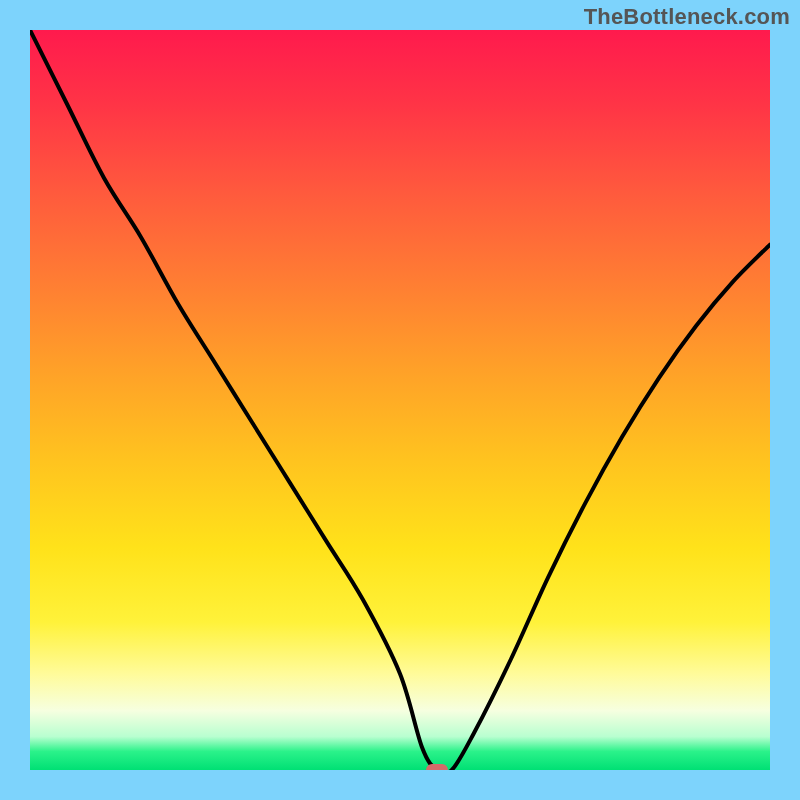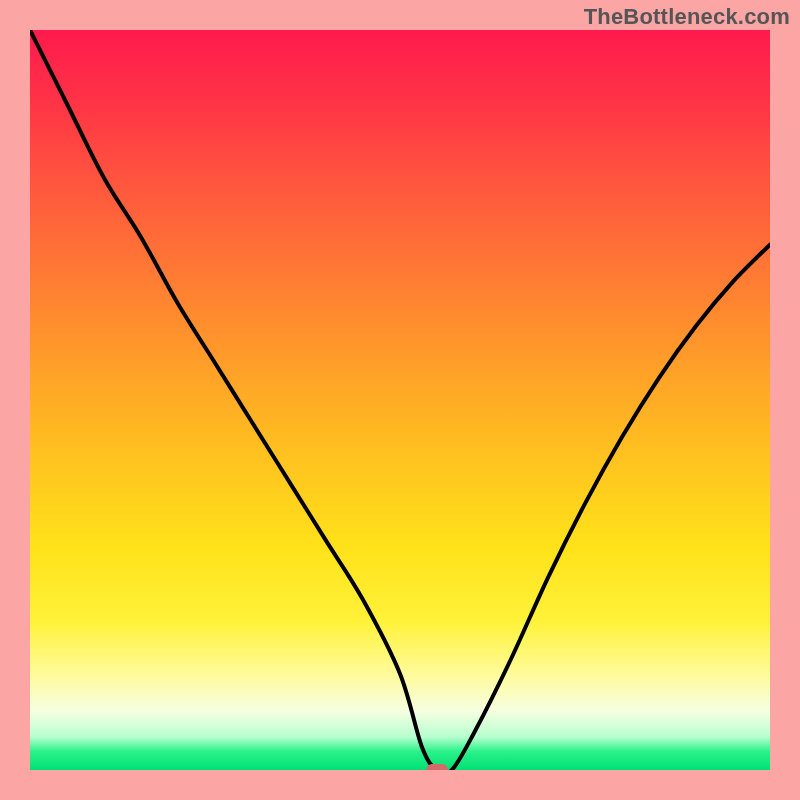--- a/index.html
+++ b/index.html
@@ -8,21 +8,21 @@
     width: 800px;
     height: 800px;
     background: #000;
     font-family: Arial, Helvetica, sans-serif;
     overflow: hidden;
   }
   .stage {
     position: relative;
     width: 800px;
     height: 800px;
-    background: #fca5a5;
+    background: #7dd3fc;
   }
   .watermark {
     position: absolute;
     top: 4px;
     right: 10px;
     color: #555;
     font-size: 22px;
     font-weight: 600;
     letter-spacing: 0.2px;
     user-select: none;

